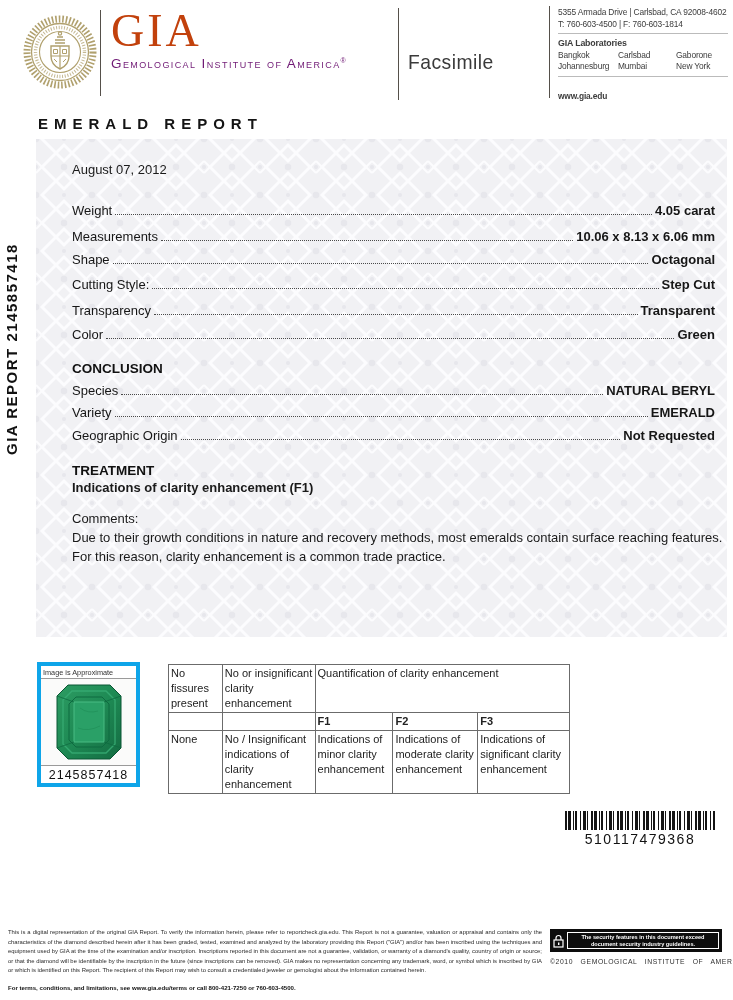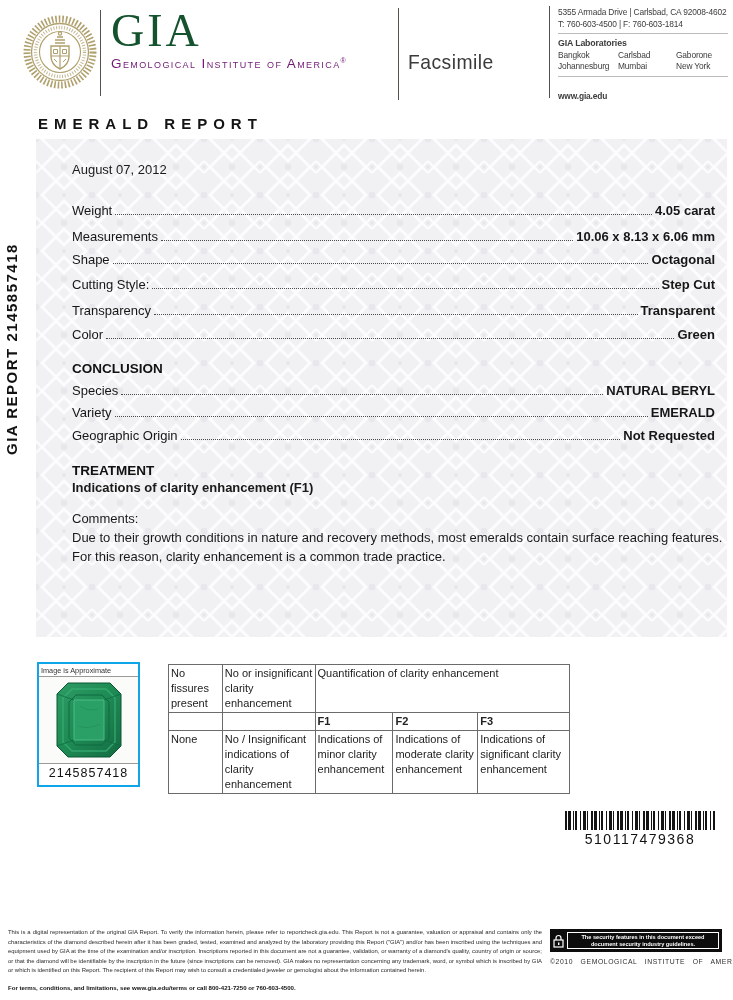--- a/index.html
+++ b/index.html
@@ -8,21 +8,21 @@
   .page { position:relative; width:733px; height:1000px; background:#fff; overflow:hidden; }
 
   
   .seal { position:absolute; left:22px; top:6px; }
   .vdiv { position:absolute; width:1px; background:#55504a; }
   .vdiv1 { left:100px; top:10px; height:86px; }
   .vdiv2 { left:398px; top:8px; height:92px; }
   .vdiv3 { left:549px; top:6px; height:92px; }
 
   .gia-logo { position:absolute; left:111px; top:8px; width:285px; }
-  .gia-big { font-family:"Liberation Serif", serif; font-size:46px; line-height:46px; letter-spacing:3px; color:#14532d; }
+  .gia-big { font-family:"Liberation Serif", serif; font-size:46px; line-height:46px; letter-spacing:3px; color:#c2410c; }
   .gia-sub { font-family:Liberation Sans, sans-serif; font-size:13.5px; letter-spacing:1.4px; color:#701a75;
              font-variant:small-caps; margin-top:2px; white-space:nowrap; }
   .gia-sub sup { font-size:7px; }
 
   .facsimile { position:absolute; left:408px; top:50px; font-size:21px; color:#3a3a3a;
                transform:scaleX(.92); transform-origin:left; letter-spacing:.5px; }
 
   .addr { position:absolute; left:558px; top:7px; width:170px; font-size:8.4px; line-height:11.5px; color:#3c3c3c; letter-spacing:-.15px; }
   .addr .hr { border:0; border-top:1px solid #bbb; margin:3px 0 4px; }
   .addr .labs-title { font-weight:bold; font-size:8.8px; margin-top:1px; }
@@ -42,21 +42,21 @@
   .dotrow { position:absolute; left:72px; width:643px; display:flex; font-size:13px; color:#161616; }
   .dotrow .lbl { white-space:nowrap; }
   .dotrow .dots { flex:1; border-bottom:1.4px dotted #4a4a4a; margin:0 3px 3px 3px; }
   .dotrow .val { white-space:nowrap; font-weight:bold; }
 
   .sect-head { position:absolute; left:72px; font-size:13.5px; font-weight:bold; color:#111; }
   .bold-line { position:absolute; left:72px; font-size:13px; font-weight:bold; }
   .plain-line { position:absolute; left:72px; font-size:13px; }
 
   
-  .img-box { position:absolute; left:37px; top:662px; width:103px; height:125px; border:2px solid #0ea5e9; background:#fff; }
+  .img-box { position:absolute; left:37px; top:662px; width:103px; height:125px; border:4px solid #0ea5e9; background:#fff; }
   .img-box .cap { height:13px; font-size:7.3px; color:#333; padding:2px 0 0 2px; border-bottom:1px solid #9a9a9a; }
   .img-box .photo { height:86px; background:#fbfbfa; display:flex; align-items:center; justify-content:center; }
   .img-box .num { height:18px; border-top:1px solid #9a9a9a; display:flex; align-items:center; justify-content:center;
                   font-size:12.5px; letter-spacing:1px; color:#111; }
 
   
   .ctable { position:absolute; left:168px; top:664px; width:402px; border-collapse:collapse;
             font-size:11px; line-height:15px; color:#222; }
   .ctable td { border:1px solid #6b6b6b; padding:1px 2px; vertical-align:top; }
   .ctable .b { font-weight:bold; }

